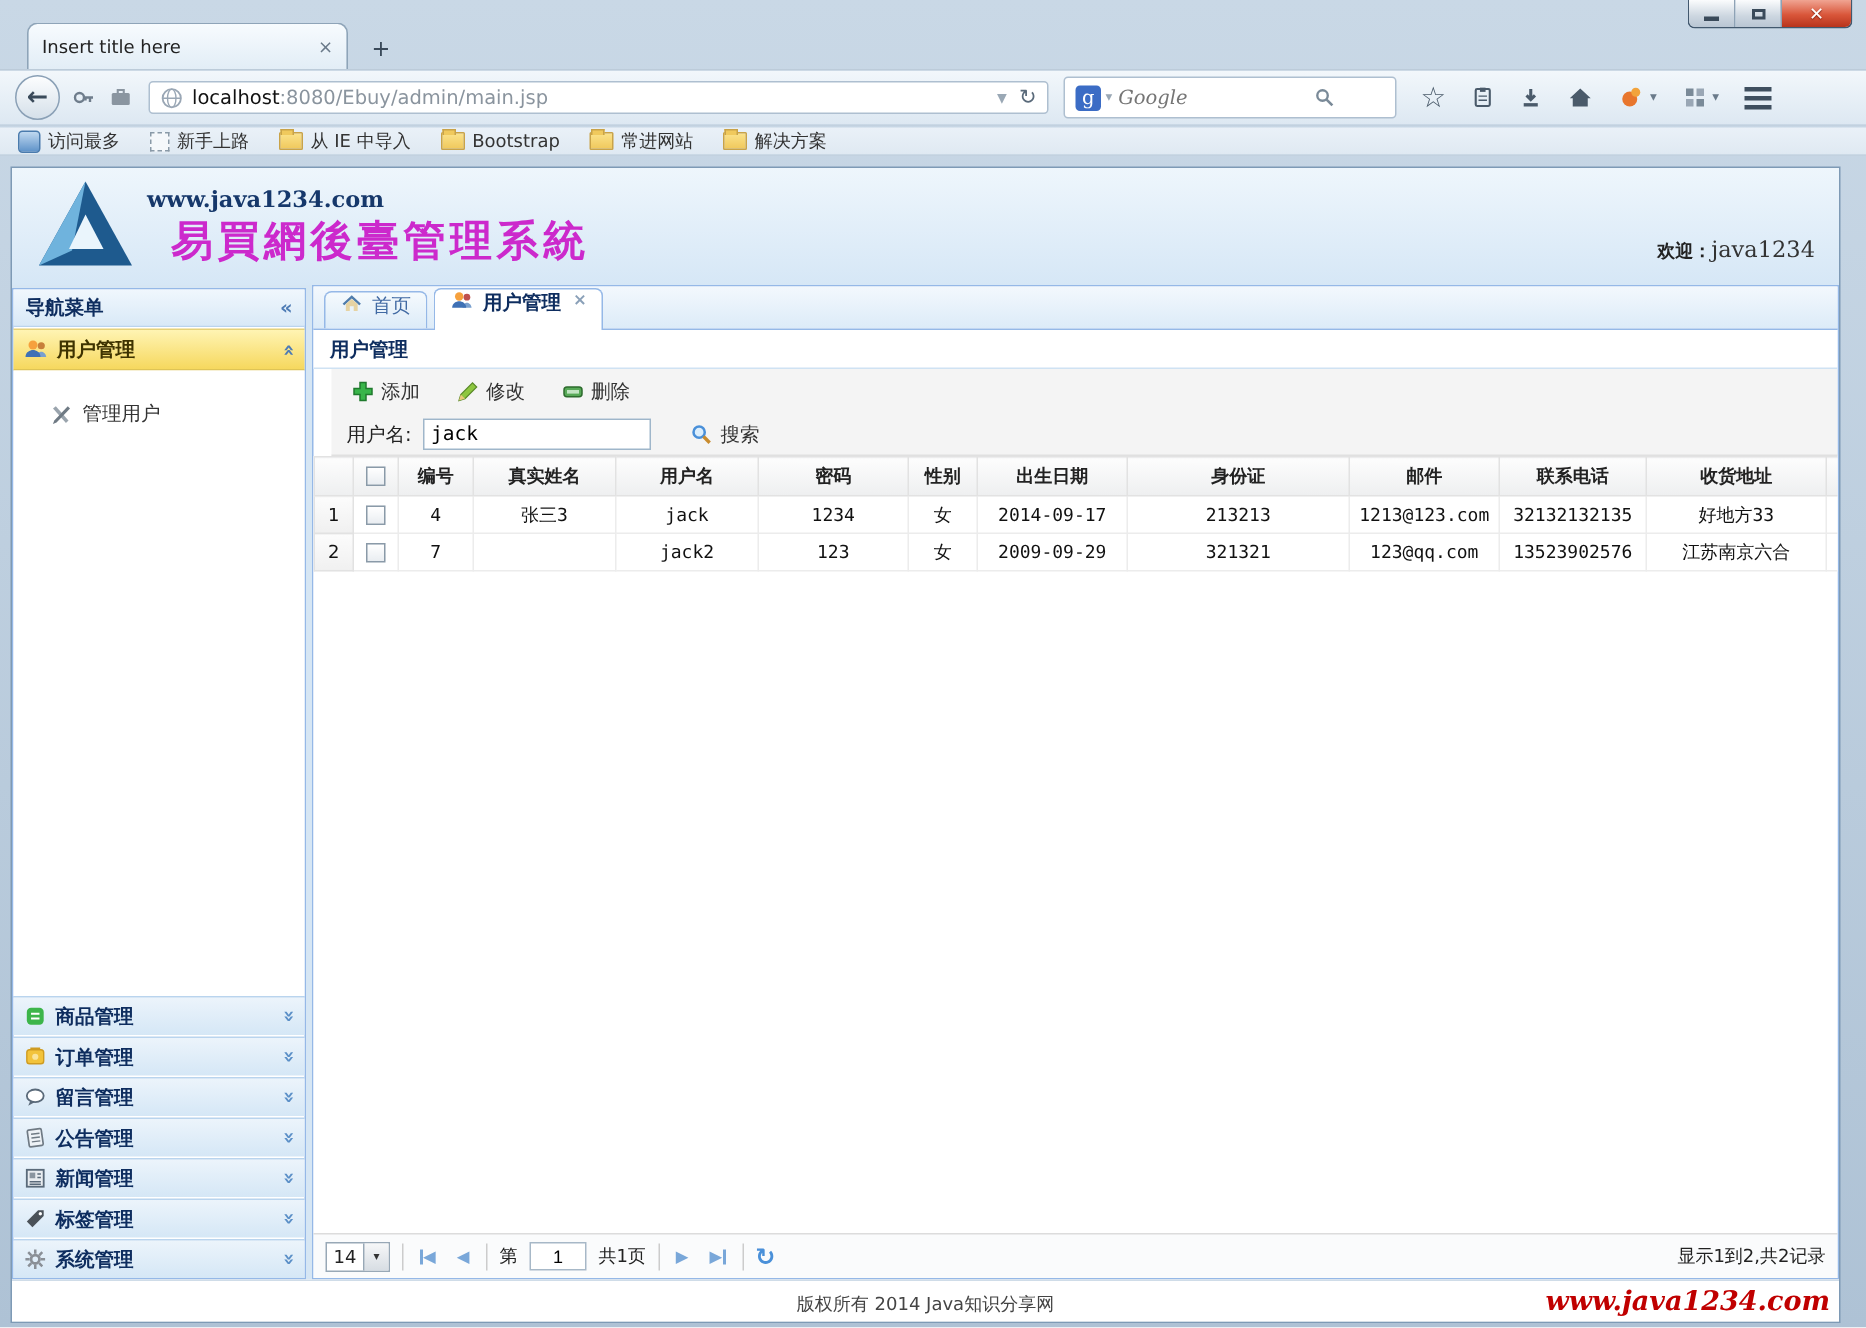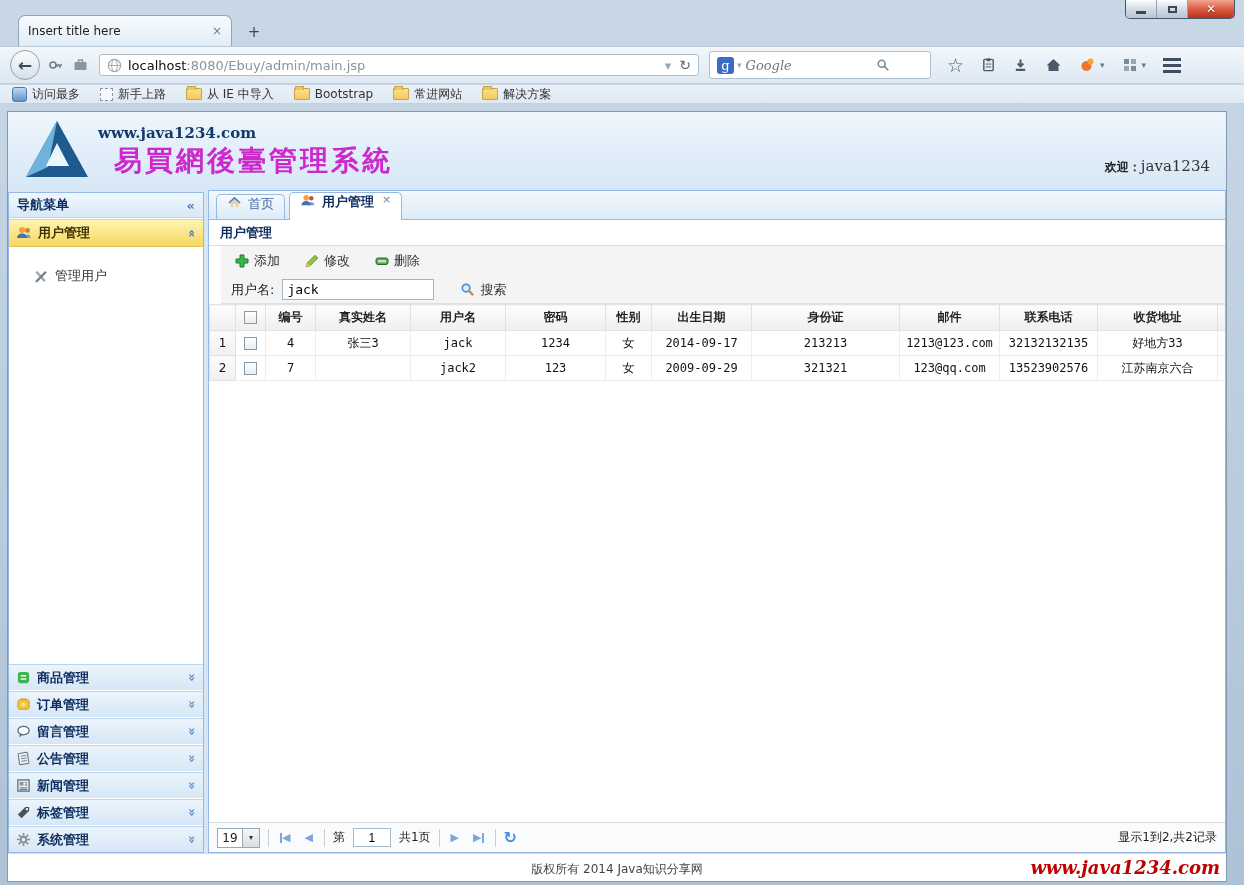--- a/index.html
+++ b/index.html
@@ -564,21 +564,21 @@
                 <td>13523902576</td>
                 <td>江苏南京六合</td>
                 <td class="filler"></td>
               </tr>
             </tbody>
           </table>
         </div>
 
         <div class="pager">
           <span class="pagesize">
-            <span class="ps-val">19</span>
+            <span class="ps-val">14</span>
             <span class="ps-btn">▾</span>
           </span>
           <span class="psep"></span>
           <span class="pbtn">
               <span class="vbar"></span>
               <span>◀</span>
             </span>
           <span class="pbtn">◀</span>
           <span class="psep"></span>
           <span class="pg-txt">第</span>

